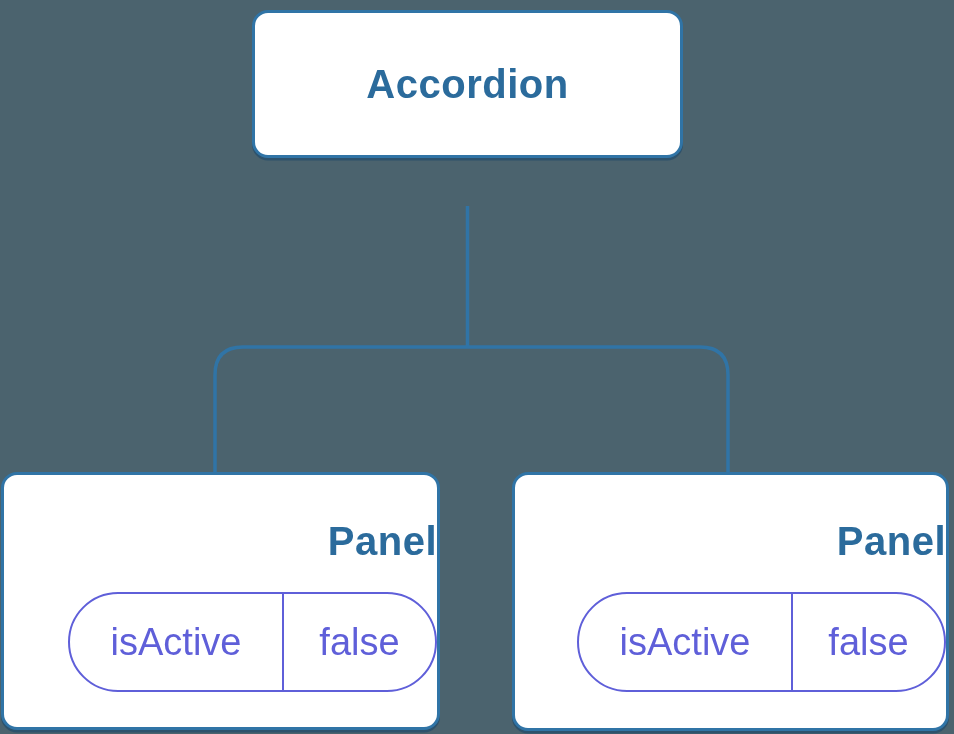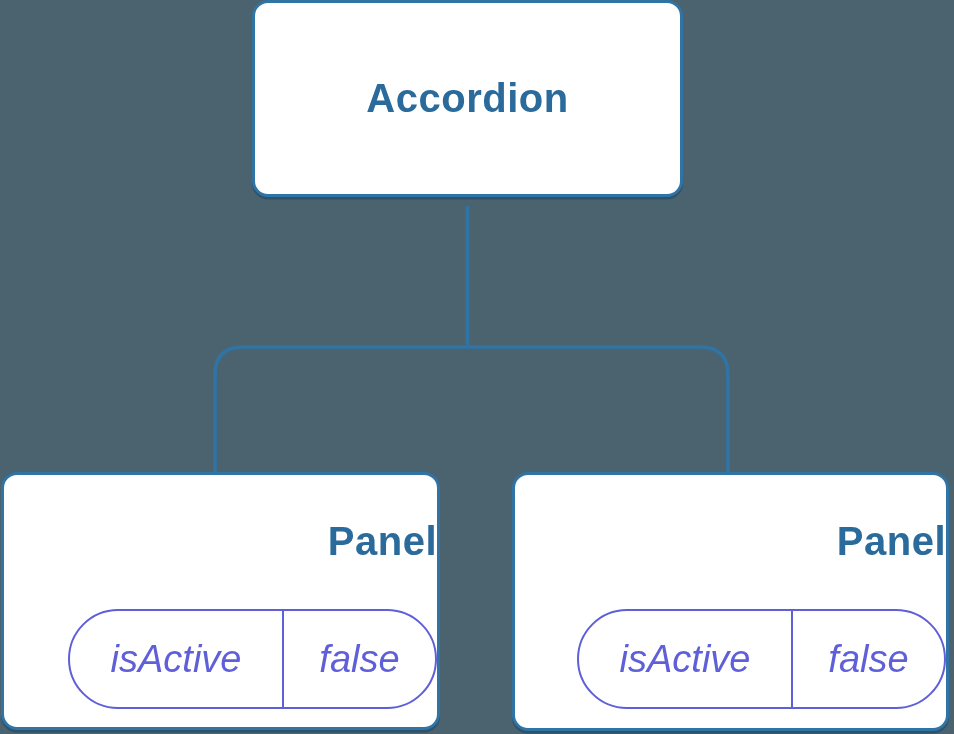--- a/index.html
+++ b/index.html
@@ -34,23 +34,23 @@
   }
   .node {
     position: absolute;
     background: var(--node-fill);
     border: 3px solid var(--node-border);
     border-radius: 16px;
     box-shadow: 0 2.5px 0 rgba(22, 70, 108, 0.55);
   }
   .node-root {
     left: 252px;
-    top: 0;
+    top: 10px;
     width: 431px;
-    height: 197px;
+    height: 148px;
     display: flex;
     align-items: center;
     justify-content: center;
   }
   .node-title {
     color: var(--node-label);
     font-size: 40px;
     font-weight: 600;
     letter-spacing: 0.5px;
     text-align: center;
@@ -70,31 +70,30 @@
     left: 512px;
     top: 472px;
     width: 437px;
     height: 259px;
   }
   .node-panel .node-title {
     margin-top: 44px;
     line-height: 44px;
   }
   .state-pill {
-    margin-top: 46px;
+    margin-top: 29px;
     width: 369px;
     height: 100px;
     border: 2.5px solid var(--state-accent);
     border-radius: 50px;
     display: flex;
     align-items: stretch;
     color: var(--state-accent);
     font-size: 38px;
     background: var(--node-fill);
-    font-style: italic;
   }
   .state-cell {
     display: flex;
     align-items: center;
     justify-content: center;
   }
   .state-key-cell {
     flex: 0 0 214px;
     border-right: 2.5px solid var(--state-accent);
   }

